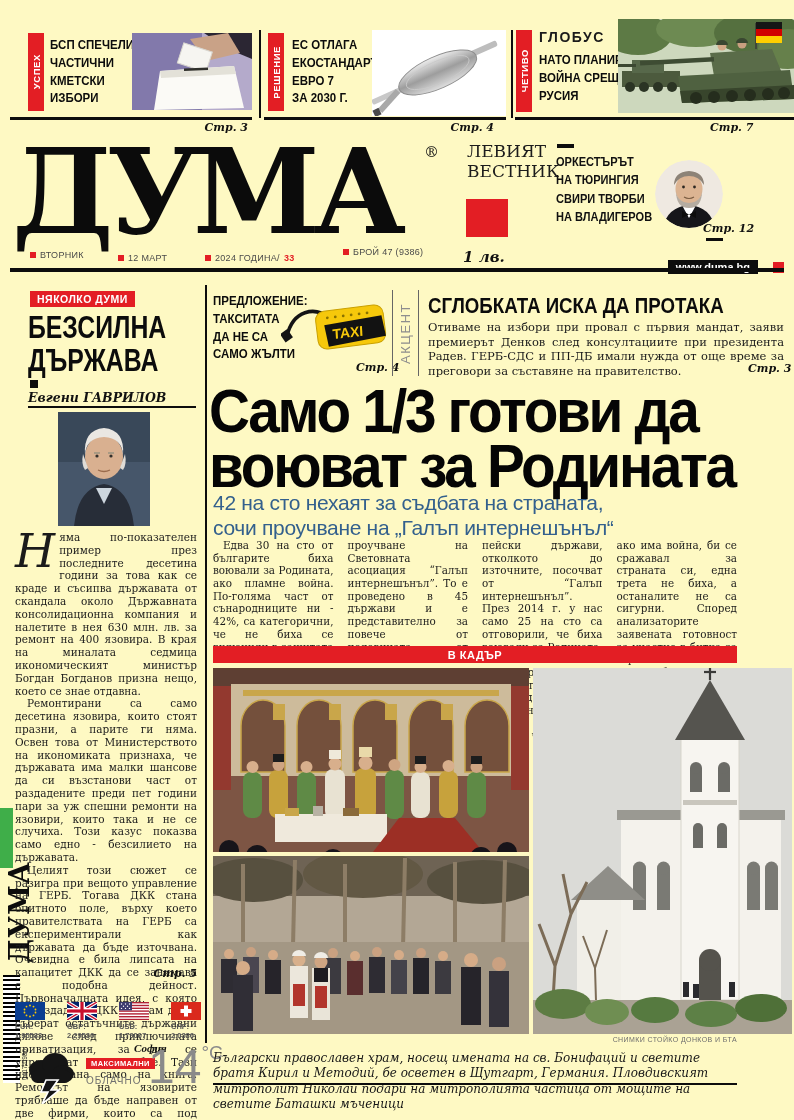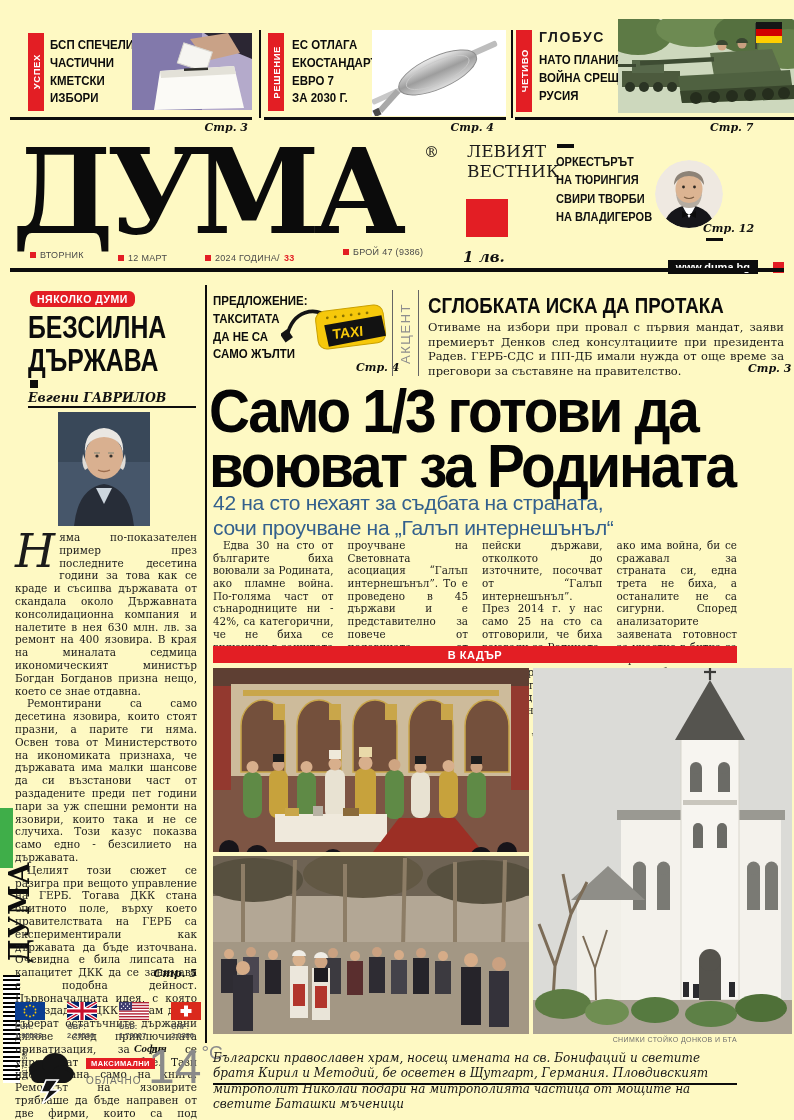--- a/index.html
+++ b/index.html
@@ -235,21 +235,21 @@
     <span style="background:#0d0d0d;color:#fff;font-weight:bold;font-size:11px;padding:1px 8px;">www.duma.bg</span>
     <span style="width:11px;height:11px;background:var(--red);display:inline-block;"></span>
   </div>
   <div class="abs rule" style="left:10px;top:268px;width:774px;height:3.5px;"></div>
 
   <div class="abs" style="left:0;top:808px;width:13px;height:60px;background:#3fae49;"></div>
   <div class="abs railword" style="left:4px;top:963px;transform:rotate(-90deg);transform-origin:0 0;width:84px;">ДУМА</div>
   <div class="abs barcode" style="left:3px;top:975px;width:17px;height:108px;"></div>
   <div class="abs" style="left:21px;top:1080px;transform:rotate(-90deg);transform-origin:0 0;font-size:6.5px;color:#333;width:100px;">0417-0986</div>
 
-  <div class="abs kicker" style="left:30px;top:291px;border-radius:6px;">НЯКОЛКО ДУМИ</div>
+  <div class="abs kicker" style="left:30px;top:291px;">НЯКОЛКО ДУМИ</div>
   <div class="abs op-head pre" style="left: 28px; top: 312px; white-space: pre-line;">БЕЗСИЛНА
 ДЪРЖАВА</div>
   <div class="abs" style="left:30px;top:380px;width:8px;height:8px;background:#0d0d0d;"></div>
   <div class="abs serif it b" style="left:28px;top:390px;font-size:12.5px;">Евгени ГАВРИЛОВ</div>
   <div class="abs rule" style="left:28px;top:406px;width:168px;height:1.5px;"></div>
   <svg class="abs" style="left:58px;top:412px;" width="92" height="114" viewBox="0 0 92 114">
     <rect width="92" height="114" fill="#46566a"></rect>
     <rect width="92" height="50" fill="#394859"></rect>
     <path d="M16,114 Q20,76 46,72 Q72,76 76,114 Z" fill="#272d38"></path>
     <polygon points="38,76 46,92 54,76" fill="#cdd6de"></polygon>

